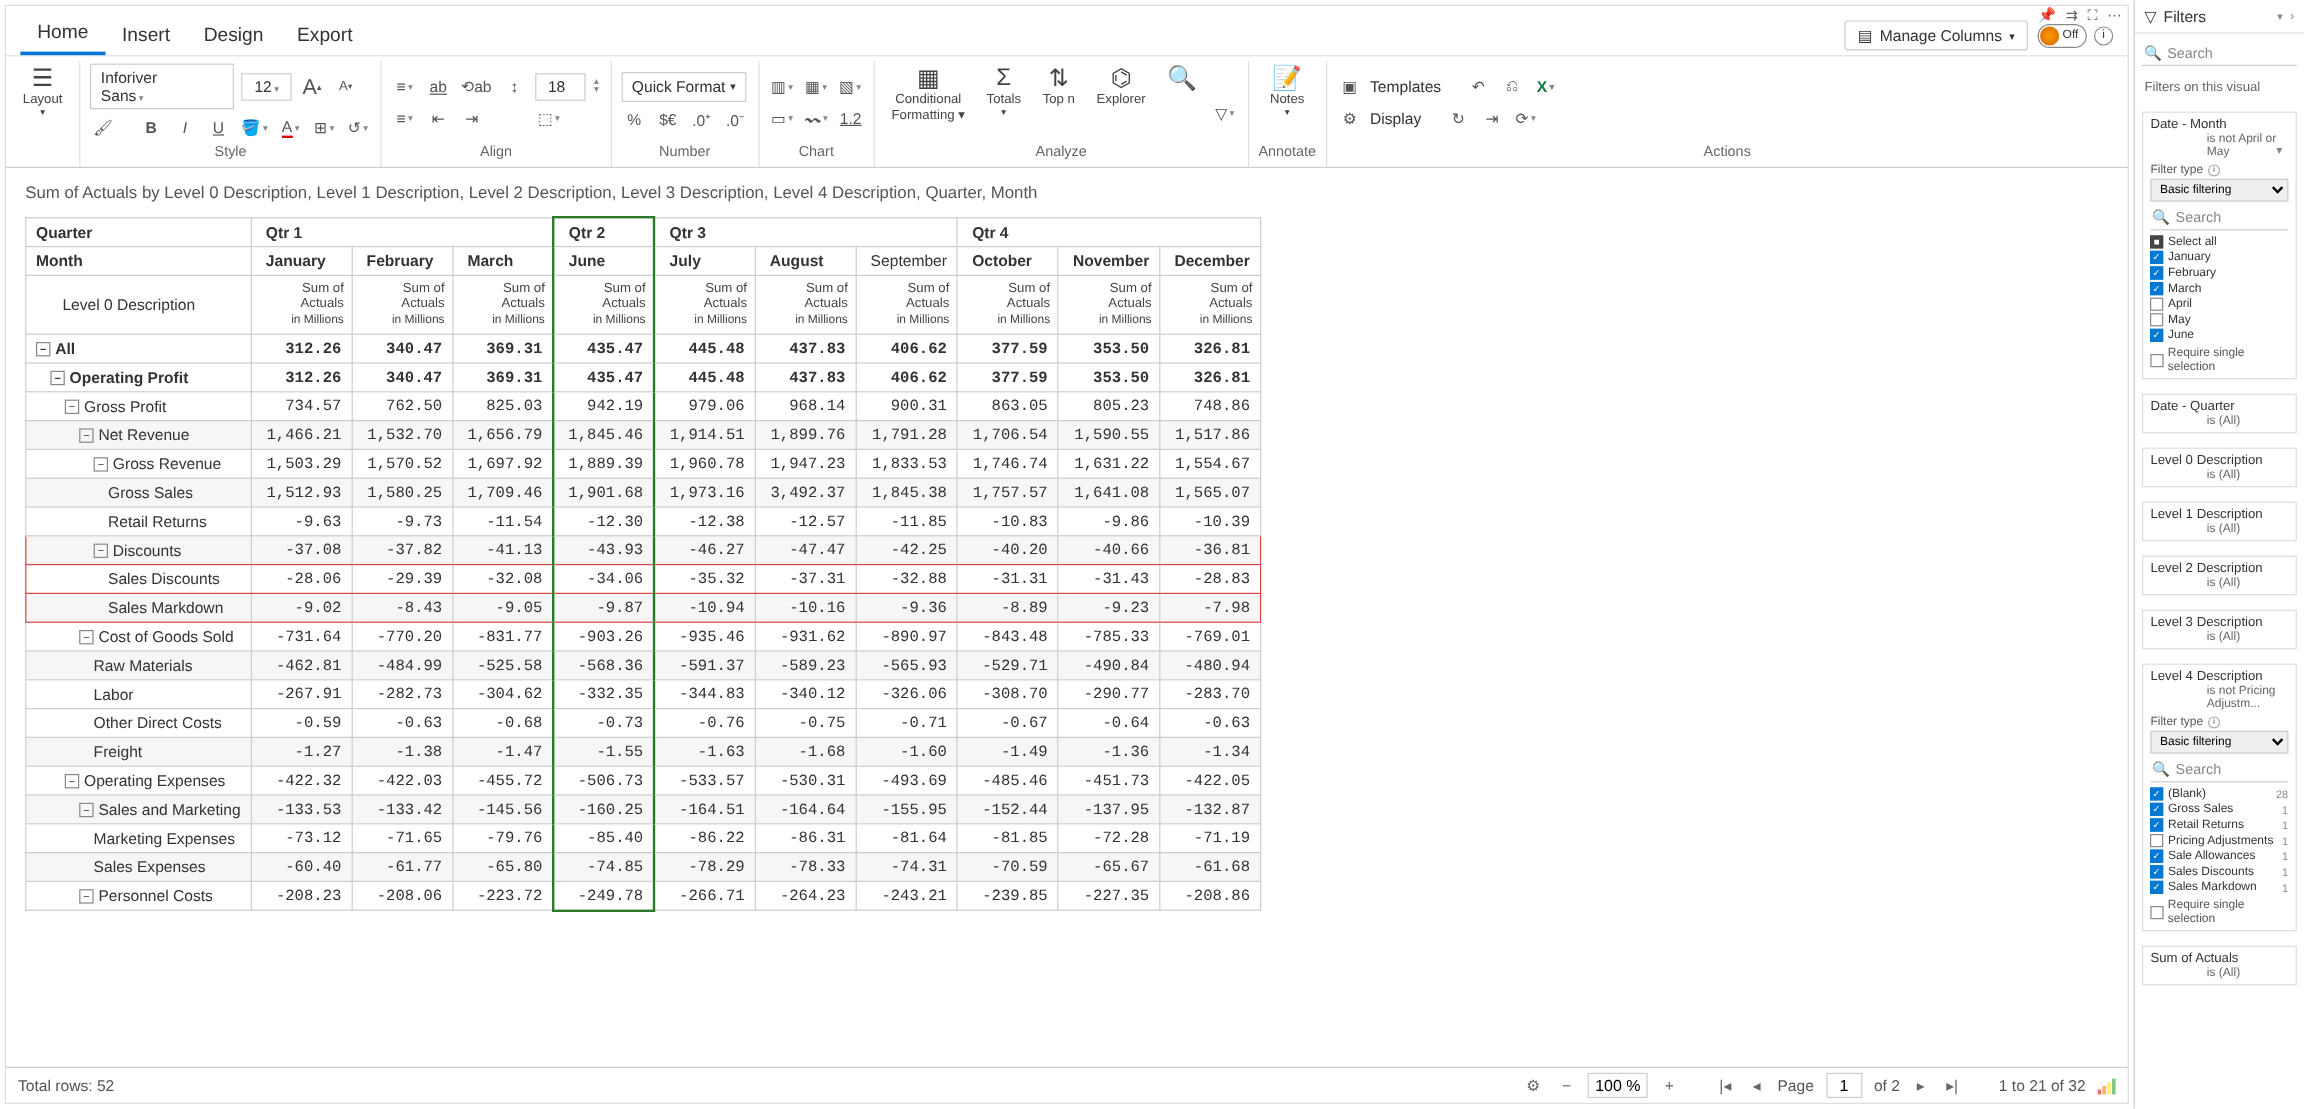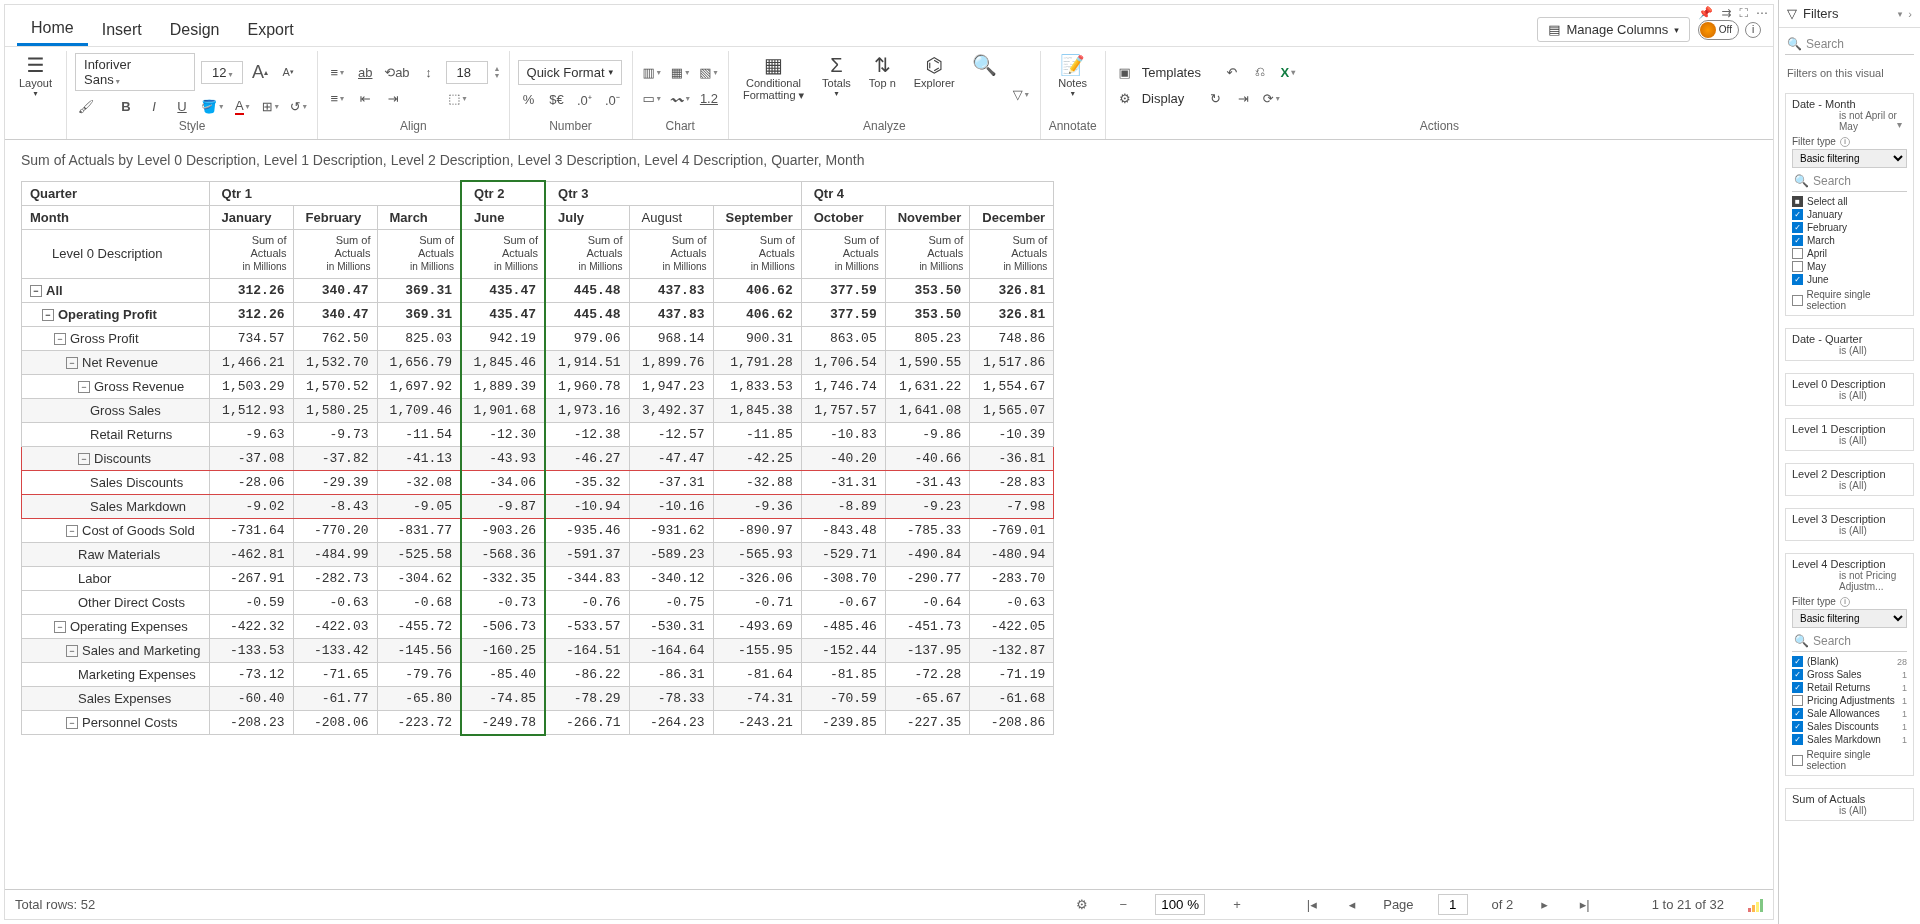--- a/index.html
+++ b/index.html
@@ -58,21 +58,21 @@
 .qtr2-top { border-top: 2px solid #2a7a2a !important; }
 .qtr2-bot { border-bottom: 2px solid #2a7a2a !important; }
 tr.hi-red td { border-top: 1.5px solid #d64545; border-bottom: 1.5px solid #d64545; }
 tr.hi-red td:first-child { border-left: 1.5px solid #d64545; }
 tr.hi-red td:last-child { border-right: 1.5px solid #d64545; }
 tr.alt td { background: #f6f6f6; }
 .col-w { width: 84px; }
 .col-rh { width: 180px; }
 
 
-.footer { display: flex; align-items: center; border-top: 1px solid #ccc; padding: 4px 10px; font-size: 13px; color: #555; gap: 24px; }
+.footer { display: flex; align-items: center; border-top: 1px solid #ccc; padding: 4px 10px; font-size: 13px; color: #555; gap: 10px; }
 .footer .spacer { flex: 1; }
 .page-input { width: 30px; text-align: center; border: 1px solid #ccc; padding: 2px; }
 .zoom-input { width: 50px; text-align: center; border: 1px solid #ccc; padding: 2px; }
 .nav-btn { cursor: pointer; padding: 0 4px; color: #666; }
 .sig-bars { display:inline-flex; gap:1px; align-items:flex-end; height:14px;}
 .sig-bars span{width:3px;}
 .sb1{height:4px;background:#e57373;} .sb2{height:7px;background:#ffb74d;} .sb3{height:10px;background:#fff176;} .sb4{height:13px;background:#81c784;}
 
 
 .filters-header { display: flex; align-items: center; padding: 6px 8px; border-bottom: 1px solid #ddd; gap: 6px; font-size: 13px; font-weight: 500; }
@@ -309,22 +309,22 @@
             <th colspan="3" class="" style="text-align:left;padding-left:12px;font-weight:600">Qtr 3</th>
             <th colspan="3" class="" style="text-align:left;padding-left:12px;font-weight:600">Qtr 4</th>
           </tr>
           <tr>
             <th class="row-head" style="text-align:left;font-weight:600">Month</th>
             <th class="" style="text-align:left;padding-left:12px;font-weight:600">January</th>
             <th class="" style="text-align:left;padding-left:12px;font-weight:600">February</th>
             <th class="" style="text-align:left;padding-left:12px;font-weight:600">March</th>
             <th class="qtr2-col" style="text-align:left;padding-left:12px;font-weight:600">June</th>
             <th class="" style="text-align:left;padding-left:12px;font-weight:600">July</th>
-            <th class="" style="text-align:left;padding-left:12px;font-weight:400">August</th>
-            <th class="" style="text-align:left;padding-left:12px;font-weight:700">September</th>
+            <th class="" style="text-align:left;padding-left:12px;font-weight:700">August</th>
+            <th class="" style="text-align:left;padding-left:12px;font-weight:400">September</th>
             <th class="" style="text-align:left;padding-left:12px;font-weight:600">October</th>
             <th class="" style="text-align:left;padding-left:12px;font-weight:600">November</th>
             <th class="" style="text-align:left;padding-left:12px;font-weight:600">December</th>
           </tr>
           <tr>
             <th class="row-head" style="text-align:left;padding-left:30px;font-weight:400">Level 0 Description</th>
             <th class="measure-hdr ">Sum of<br>Actuals<br><span style="font-size:10px">in Millions</span></th>
             <th class="measure-hdr ">Sum of<br>Actuals<br><span style="font-size:10px">in Millions</span></th>
             <th class="measure-hdr ">Sum of<br>Actuals<br><span style="font-size:10px">in Millions</span></th>
             <th class="measure-hdr qtr2-col">Sum of<br>Actuals<br><span style="font-size:10px">in Millions</span></th>
@@ -511,20 +511,33 @@
             <td class="">-0.59</td>
             <td class="">-0.63</td>
             <td class="">-0.68</td>
             <td class="qtr2-col">-0.73</td>
             <td class="">-0.76</td>
             <td class="">-0.75</td>
             <td class="">-0.71</td>
             <td class="">-0.67</td>
             <td class="">-0.64</td>
             <td class="">-0.63</td>
+          </tr>
+          <tr class="alt">
+            <td class="row-head lvl4">Freight</td>
+            <td class="">-1.27</td>
+            <td class="">-1.38</td>
+            <td class="">-1.47</td>
+            <td class="qtr2-col">-1.55</td>
+            <td class="">-1.63</td>
+            <td class="">-1.68</td>
+            <td class="">-1.60</td>
+            <td class="">-1.49</td>
+            <td class="">-1.36</td>
+            <td class="">-1.34</td>
           </tr>
           <tr class="">
             <td class="row-head lvl2"><span class="expander">−</span>Operating Expenses</td>
             <td class="">-422.32</td>
             <td class="">-422.03</td>
             <td class="">-455.72</td>
             <td class="qtr2-col">-506.73</td>
             <td class="">-533.57</td>
             <td class="">-530.31</td>
             <td class="">-493.69</td>

